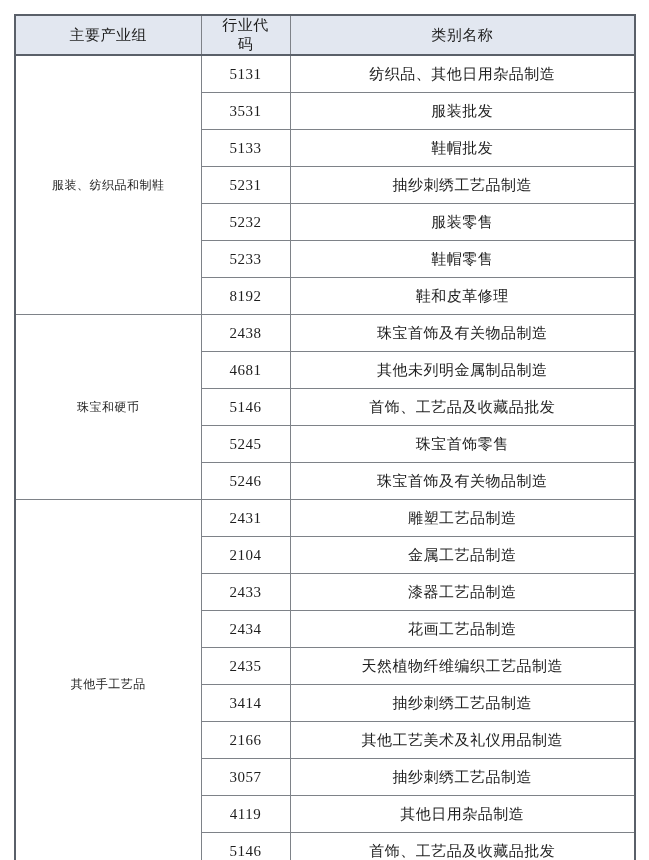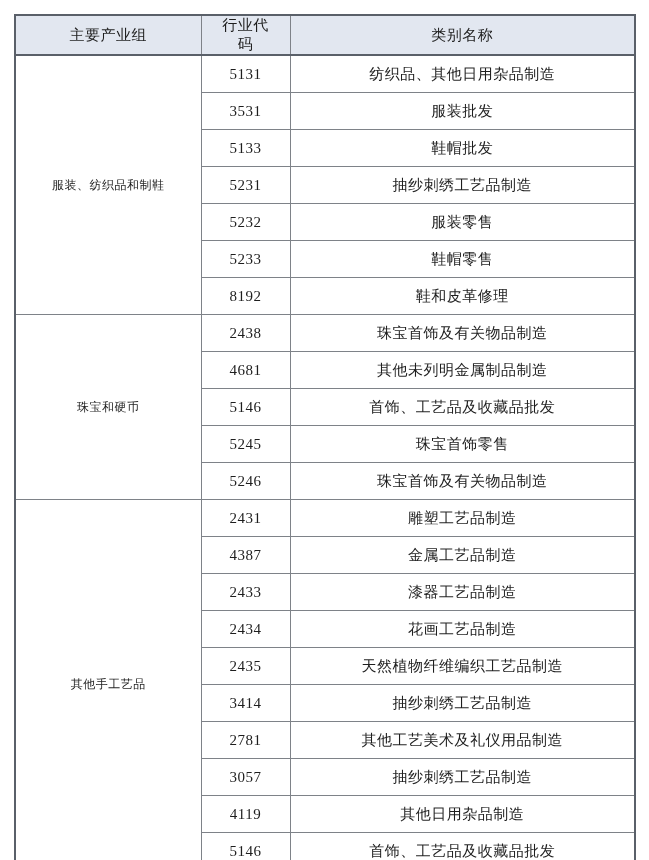--- a/index.html
+++ b/index.html
@@ -125,41 +125,41 @@
         <tr>
           <td class="code-cell">5246</td>
           <td class="name-cell">珠宝首饰及有关物品制造</td>
         </tr>
         <tr>
           <td rowspan="10" class="group-cell">其他手工艺品</td>
           <td class="code-cell">2431</td>
           <td class="name-cell">雕塑工艺品制造</td>
         </tr>
         <tr>
-          <td class="code-cell">4387</td>
+          <td class="code-cell">2104</td>
           <td class="name-cell">金属工艺品制造</td>
         </tr>
         <tr>
           <td class="code-cell">2433</td>
           <td class="name-cell">漆器工艺品制造</td>
         </tr>
         <tr>
           <td class="code-cell">2434</td>
           <td class="name-cell">花画工艺品制造</td>
         </tr>
         <tr>
           <td class="code-cell">2435</td>
           <td class="name-cell">天然植物纤维编织工艺品制造</td>
         </tr>
         <tr>
           <td class="code-cell">3414</td>
           <td class="name-cell">抽纱刺绣工艺品制造</td>
         </tr>
         <tr>
-          <td class="code-cell">2781</td>
+          <td class="code-cell">2166</td>
           <td class="name-cell">其他工艺美术及礼仪用品制造</td>
         </tr>
         <tr>
           <td class="code-cell">3057</td>
           <td class="name-cell">抽纱刺绣工艺品制造</td>
         </tr>
         <tr>
           <td class="code-cell">4119</td>
           <td class="name-cell">其他日用杂品制造</td>
         </tr>

